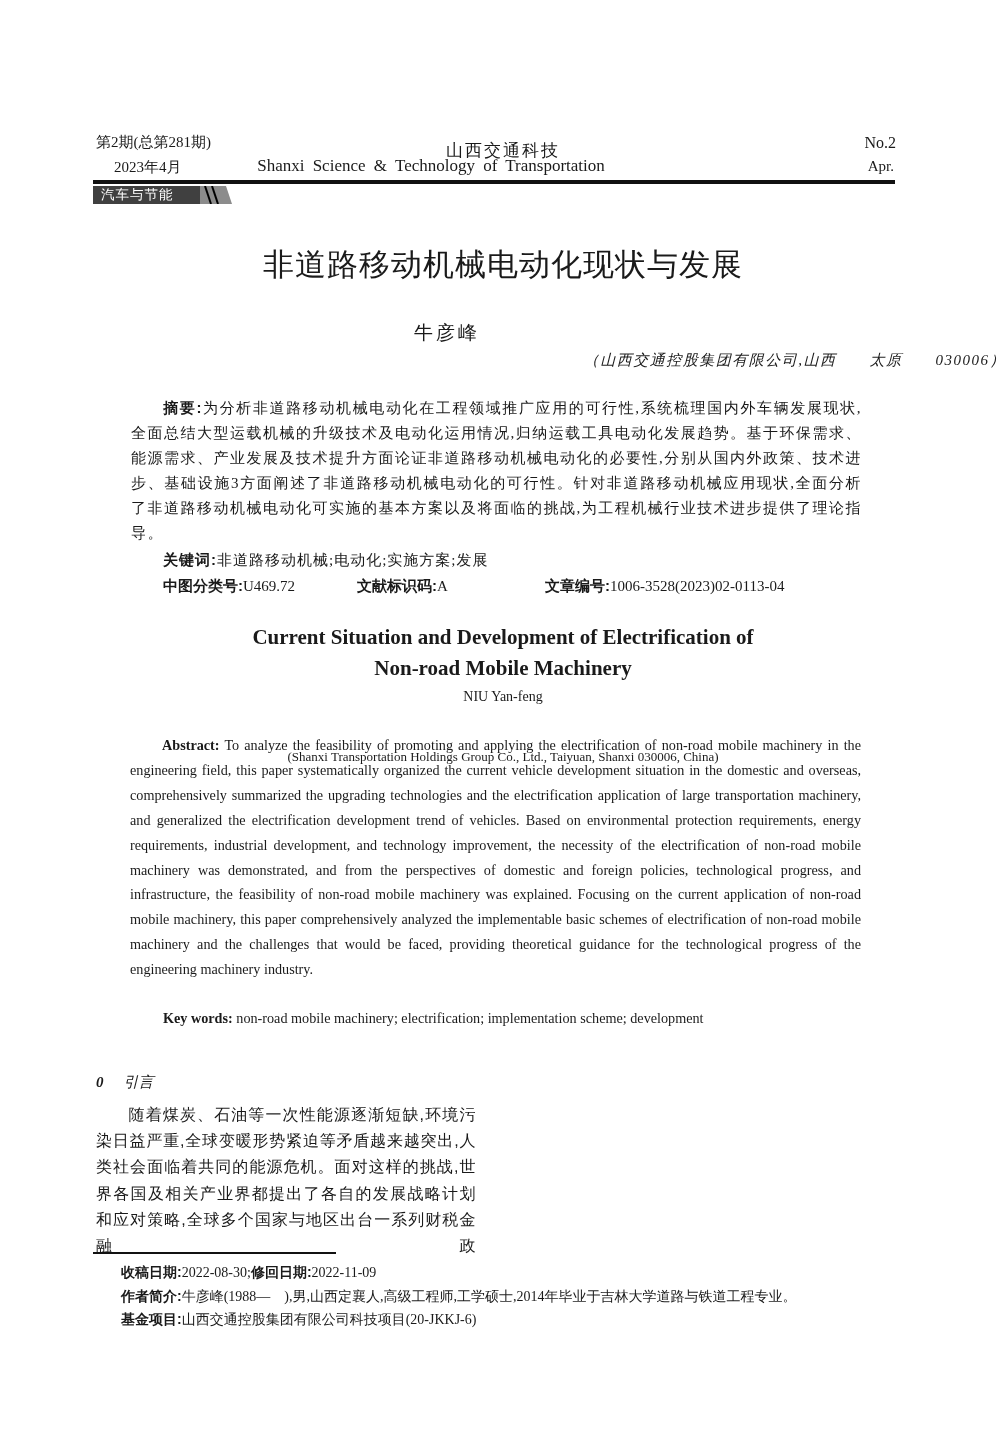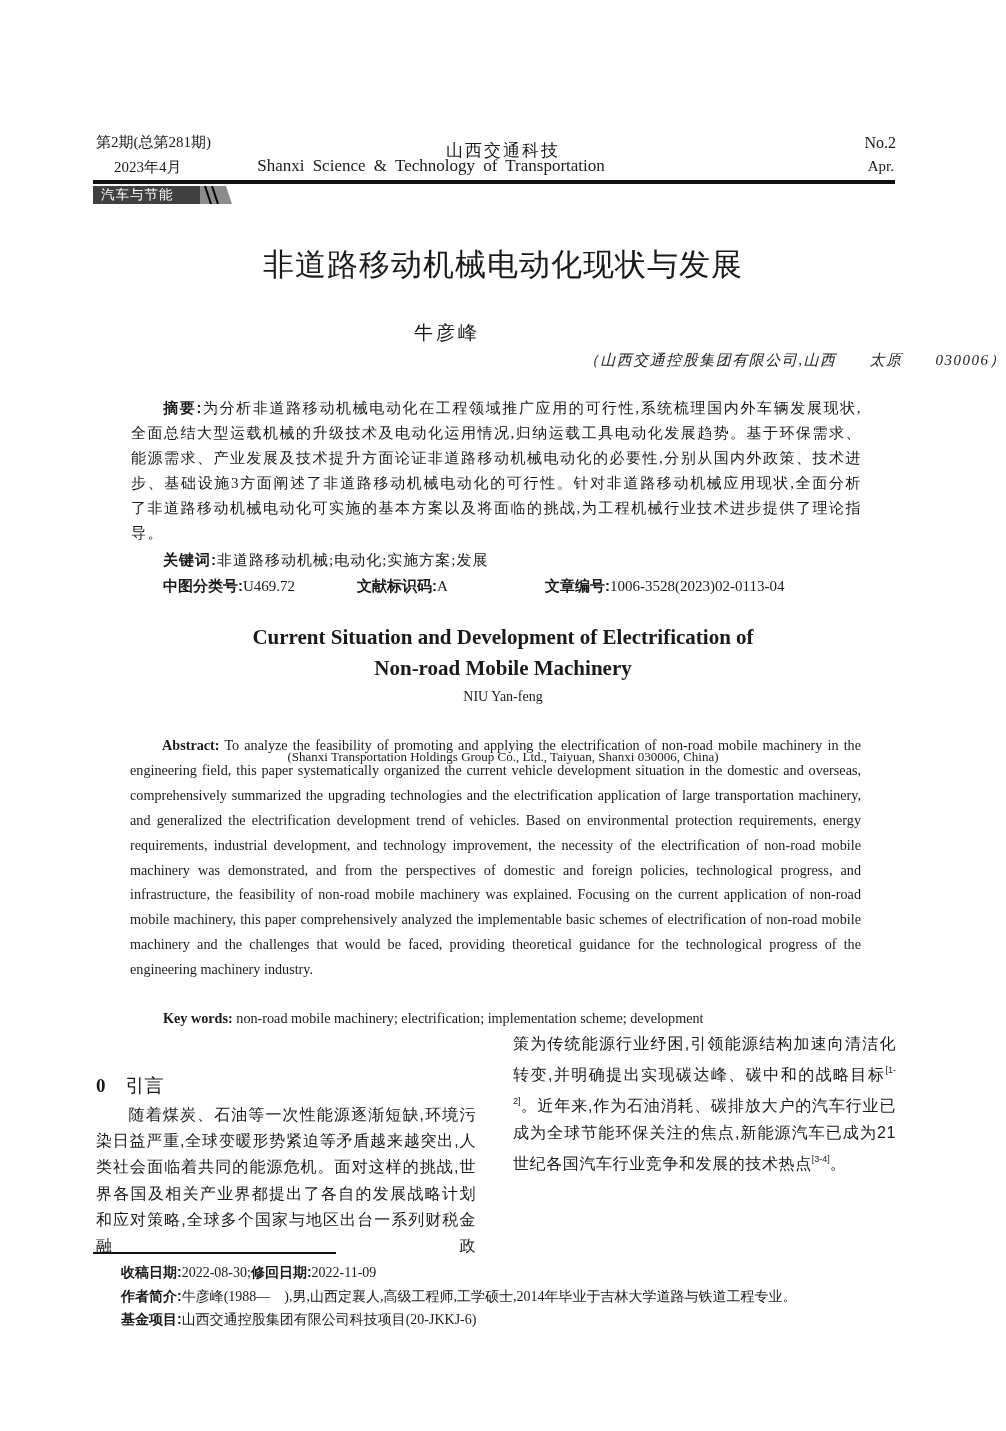--- a/index.html
+++ b/index.html
@@ -35,21 +35,21 @@
 
   .en-title { left: 0; width: 1006px; top: 622px; text-align: center; font-size: 21px; font-weight: bold; line-height: 31px; }
   .en-author { left: 0; width: 1006px; top: 689px; text-align: center; font-size: 14px; }
   .en-affil { left: 0; width: 1006px; top: 711px; text-align: center; font-size: 13px; margin-top: 38px; }
 
   .en-abstract { left: 130px; width: 731px; top: 733px; font-size: 14.2px; line-height: 24.9px; text-align: justify; }
   .en-abstract .lbl { font-weight: bold; }
   .en-kw { left: 163px; top: 1010px; font-size: 14.2px; }
   .en-kw .lbl { font-weight: bold; }
 
-  .sec-heading { left: 96px; top: 1073px; font-size: 19px; }
+  .sec-heading { left: 96px; top: 1073px; font-size: 15px; font-style: italic; }
   .sec-heading .num { font-family: "Liberation Serif", "DejaVu Serif", serif; font-weight: bold; margin-right: 20px; }
   .col-left { left: 96px; width: 380px; top: 1102px; font-size: 16px; line-height: 26.2px; text-align: justify; text-align-last: justify; letter-spacing: 0.6px; }
   .col-right { left: 513px; width: 383px; top: 1031px; font-size: 16px; line-height: 26.2px; text-align: justify; letter-spacing: 0.6px; }
   .col-left p, .col-right p { margin: 0; }
   sup.cite { font-size: 9px; vertical-align: 7px; letter-spacing: 0; }
 
   .foot-rule { left: 93px; top: 1252px; width: 243px; height: 2px; background: #111; }
   .foot { left: 121px; font-size: 14px; white-space: nowrap; text-align: right; }
   .foot .lbl { font-weight: bold; font-family: "Liberation Sans", "DejaVu Sans", sans-serif; }
   .foot1 { top: 1264px; }
@@ -108,21 +108,20 @@
 
 <div class="abs sans sec-heading">
   <span class="num">0</span><span>引言</span>
 </div>
 
 <div class="abs sans col-left">
   <p><span class="indent"></span><span>随着煤炭、石油等一次性能源逐渐短缺,环境污染日益严重,全球变暖形势紧迫等矛盾越来越突出,人类社会面临着共同的能源危机。面对这样的挑战,世界各国及相关产业界都提出了各自的发展战略计划和应对策略,全球多个国家与地区出台一系列财税金融政</span></p>
 </div>
 
 <div class="abs sans col-right">
-  <p><span>策为传统能源行业纾困,引领能源结构加速向清洁化转变,并明确提出实现碳达峰、碳中和的战略目标</span><sup class="cite">[1-2]</sup><span>。近年来,作为石油消耗、碳排放大户的汽车行业已成为全球节能环保关注的焦点,新能源汽车已成为21世纪各国汽车行业竞争和发展的技术热点</span><sup class="cite">[3-4]</sup><span>。</span></p>
 </div>
 
 <div class="abs foot-rule"></div>
 <div class="abs serif foot foot1">
   <span class="lbl">收稿日期:</span><span>2022-08-30;</span><span class="lbl">修回日期:</span><span>2022-11-09</span>
 </div>
 <div class="abs serif foot foot2">
   <span class="lbl">作者简介:</span><span>牛彦峰(1988—　),男,山西定襄人,高级工程师,工学硕士,2014年毕业于吉林大学道路与铁道工程专业。</span>
 </div>
 <div class="abs serif foot foot3">

